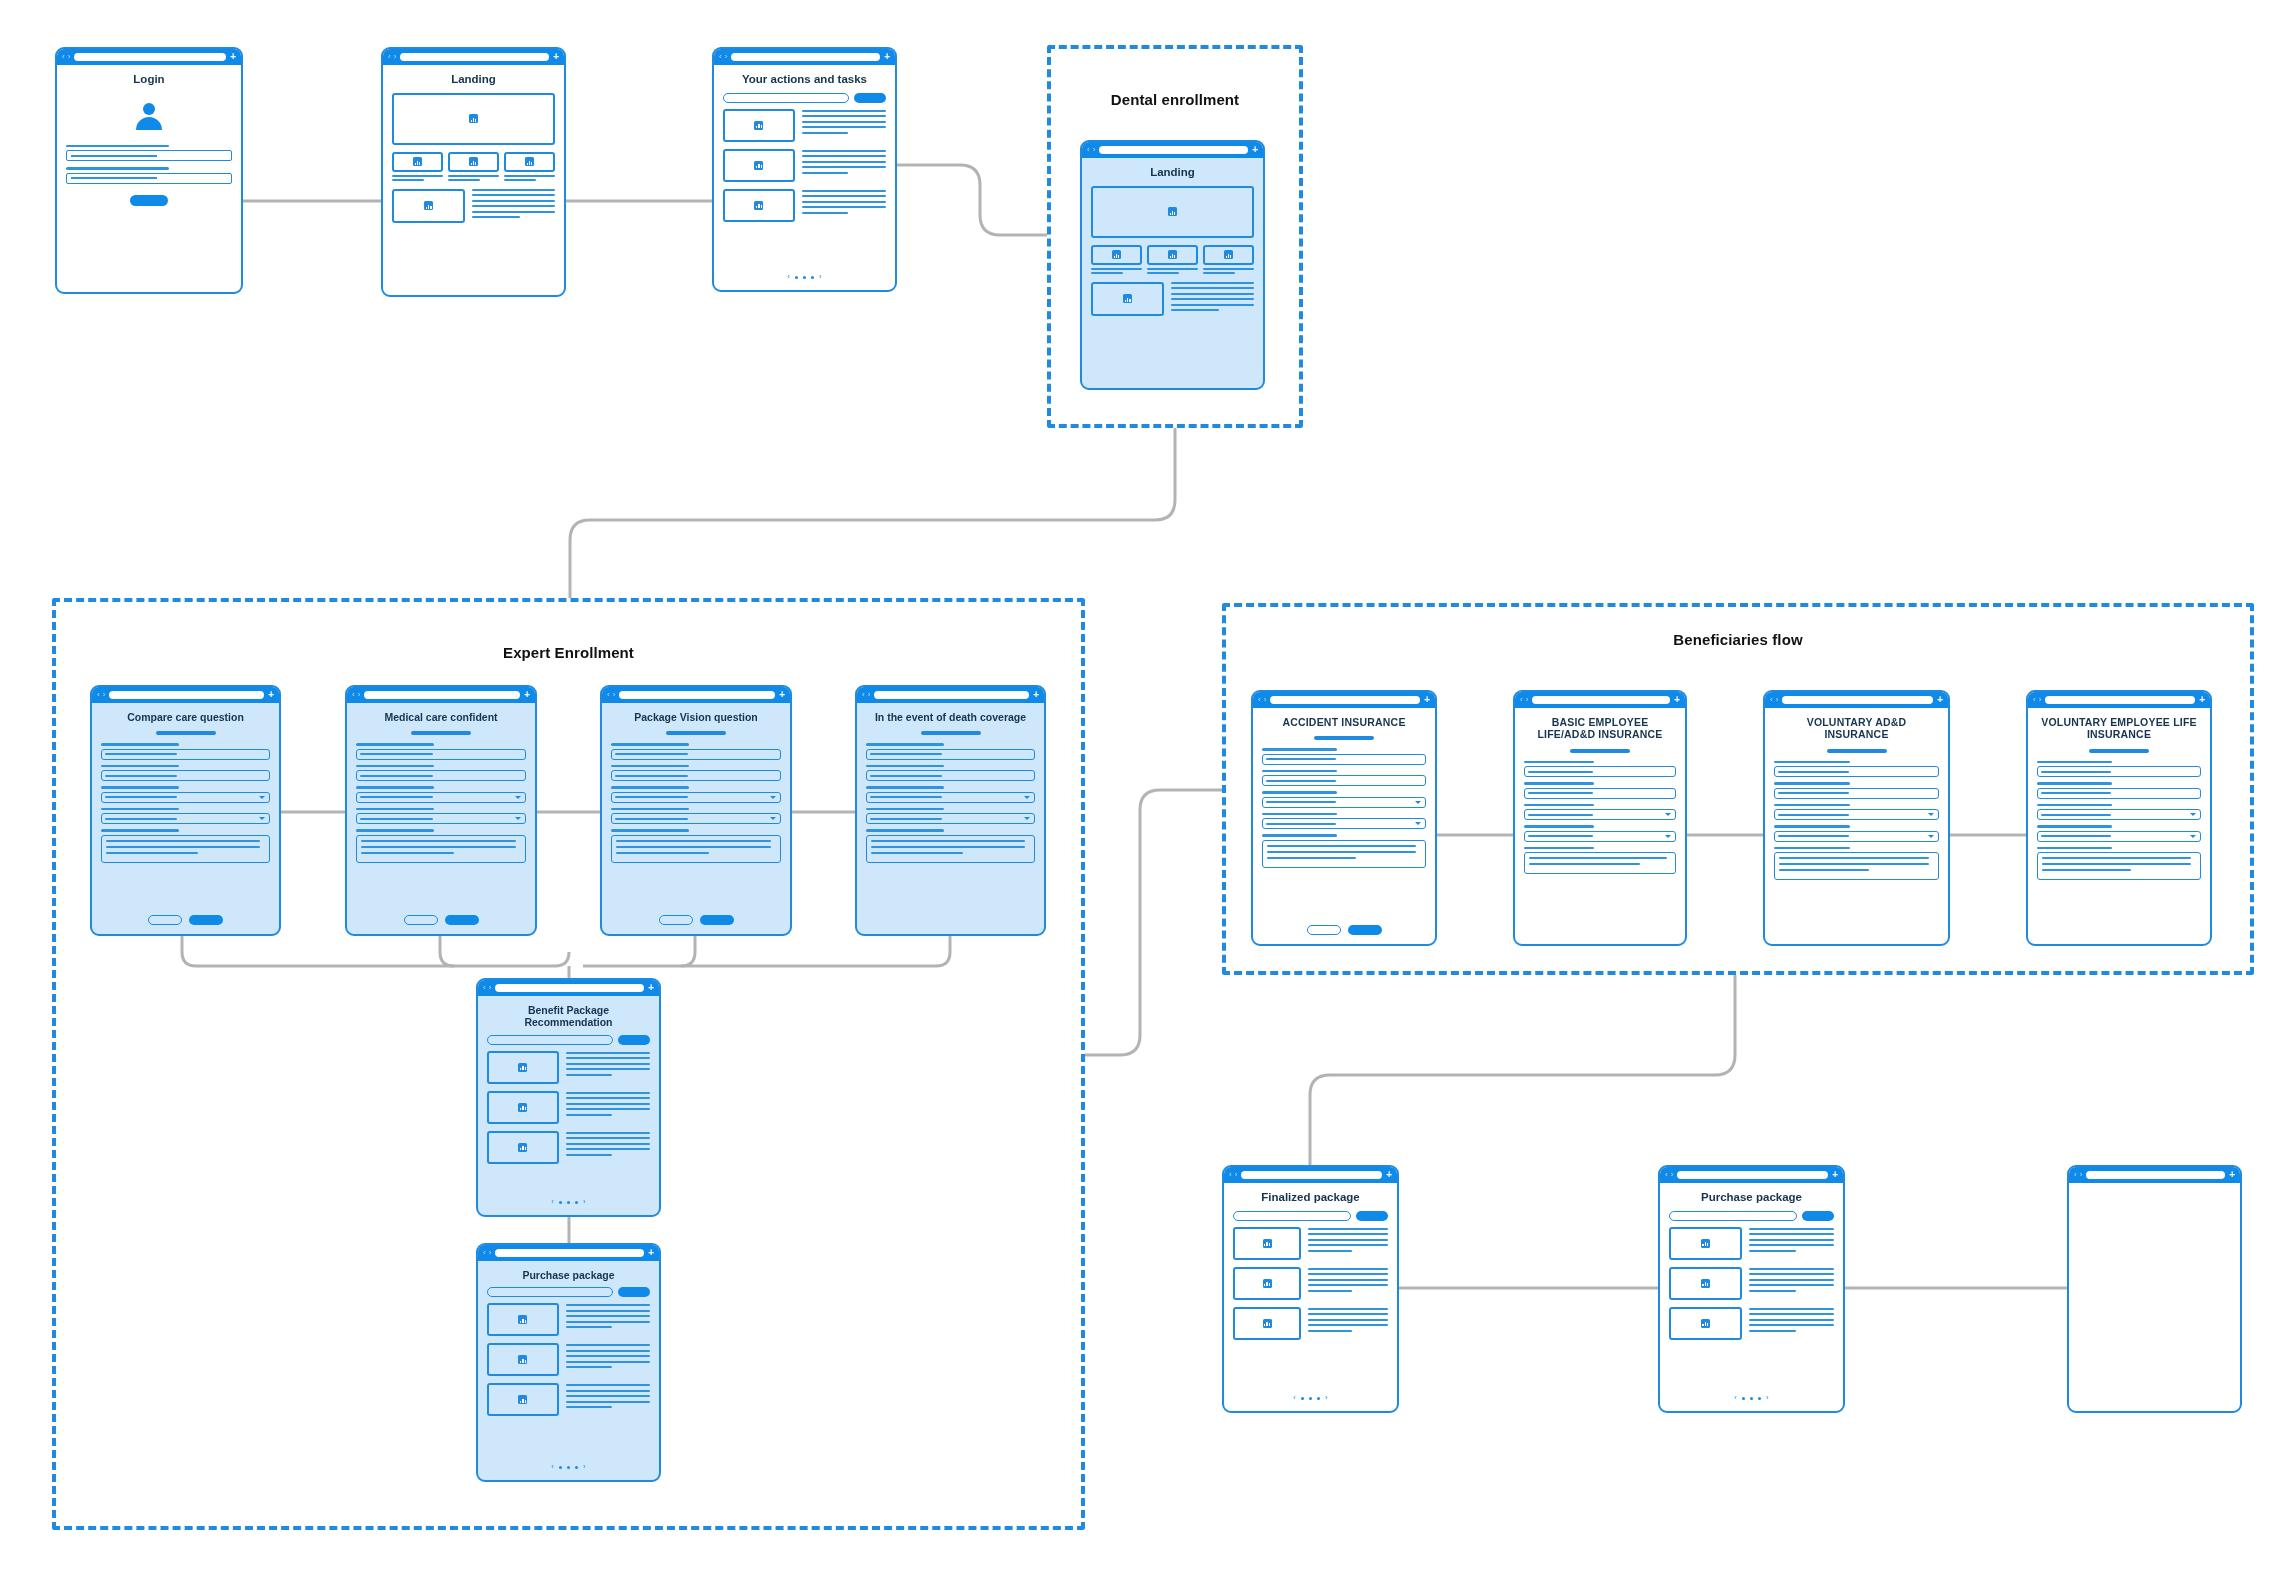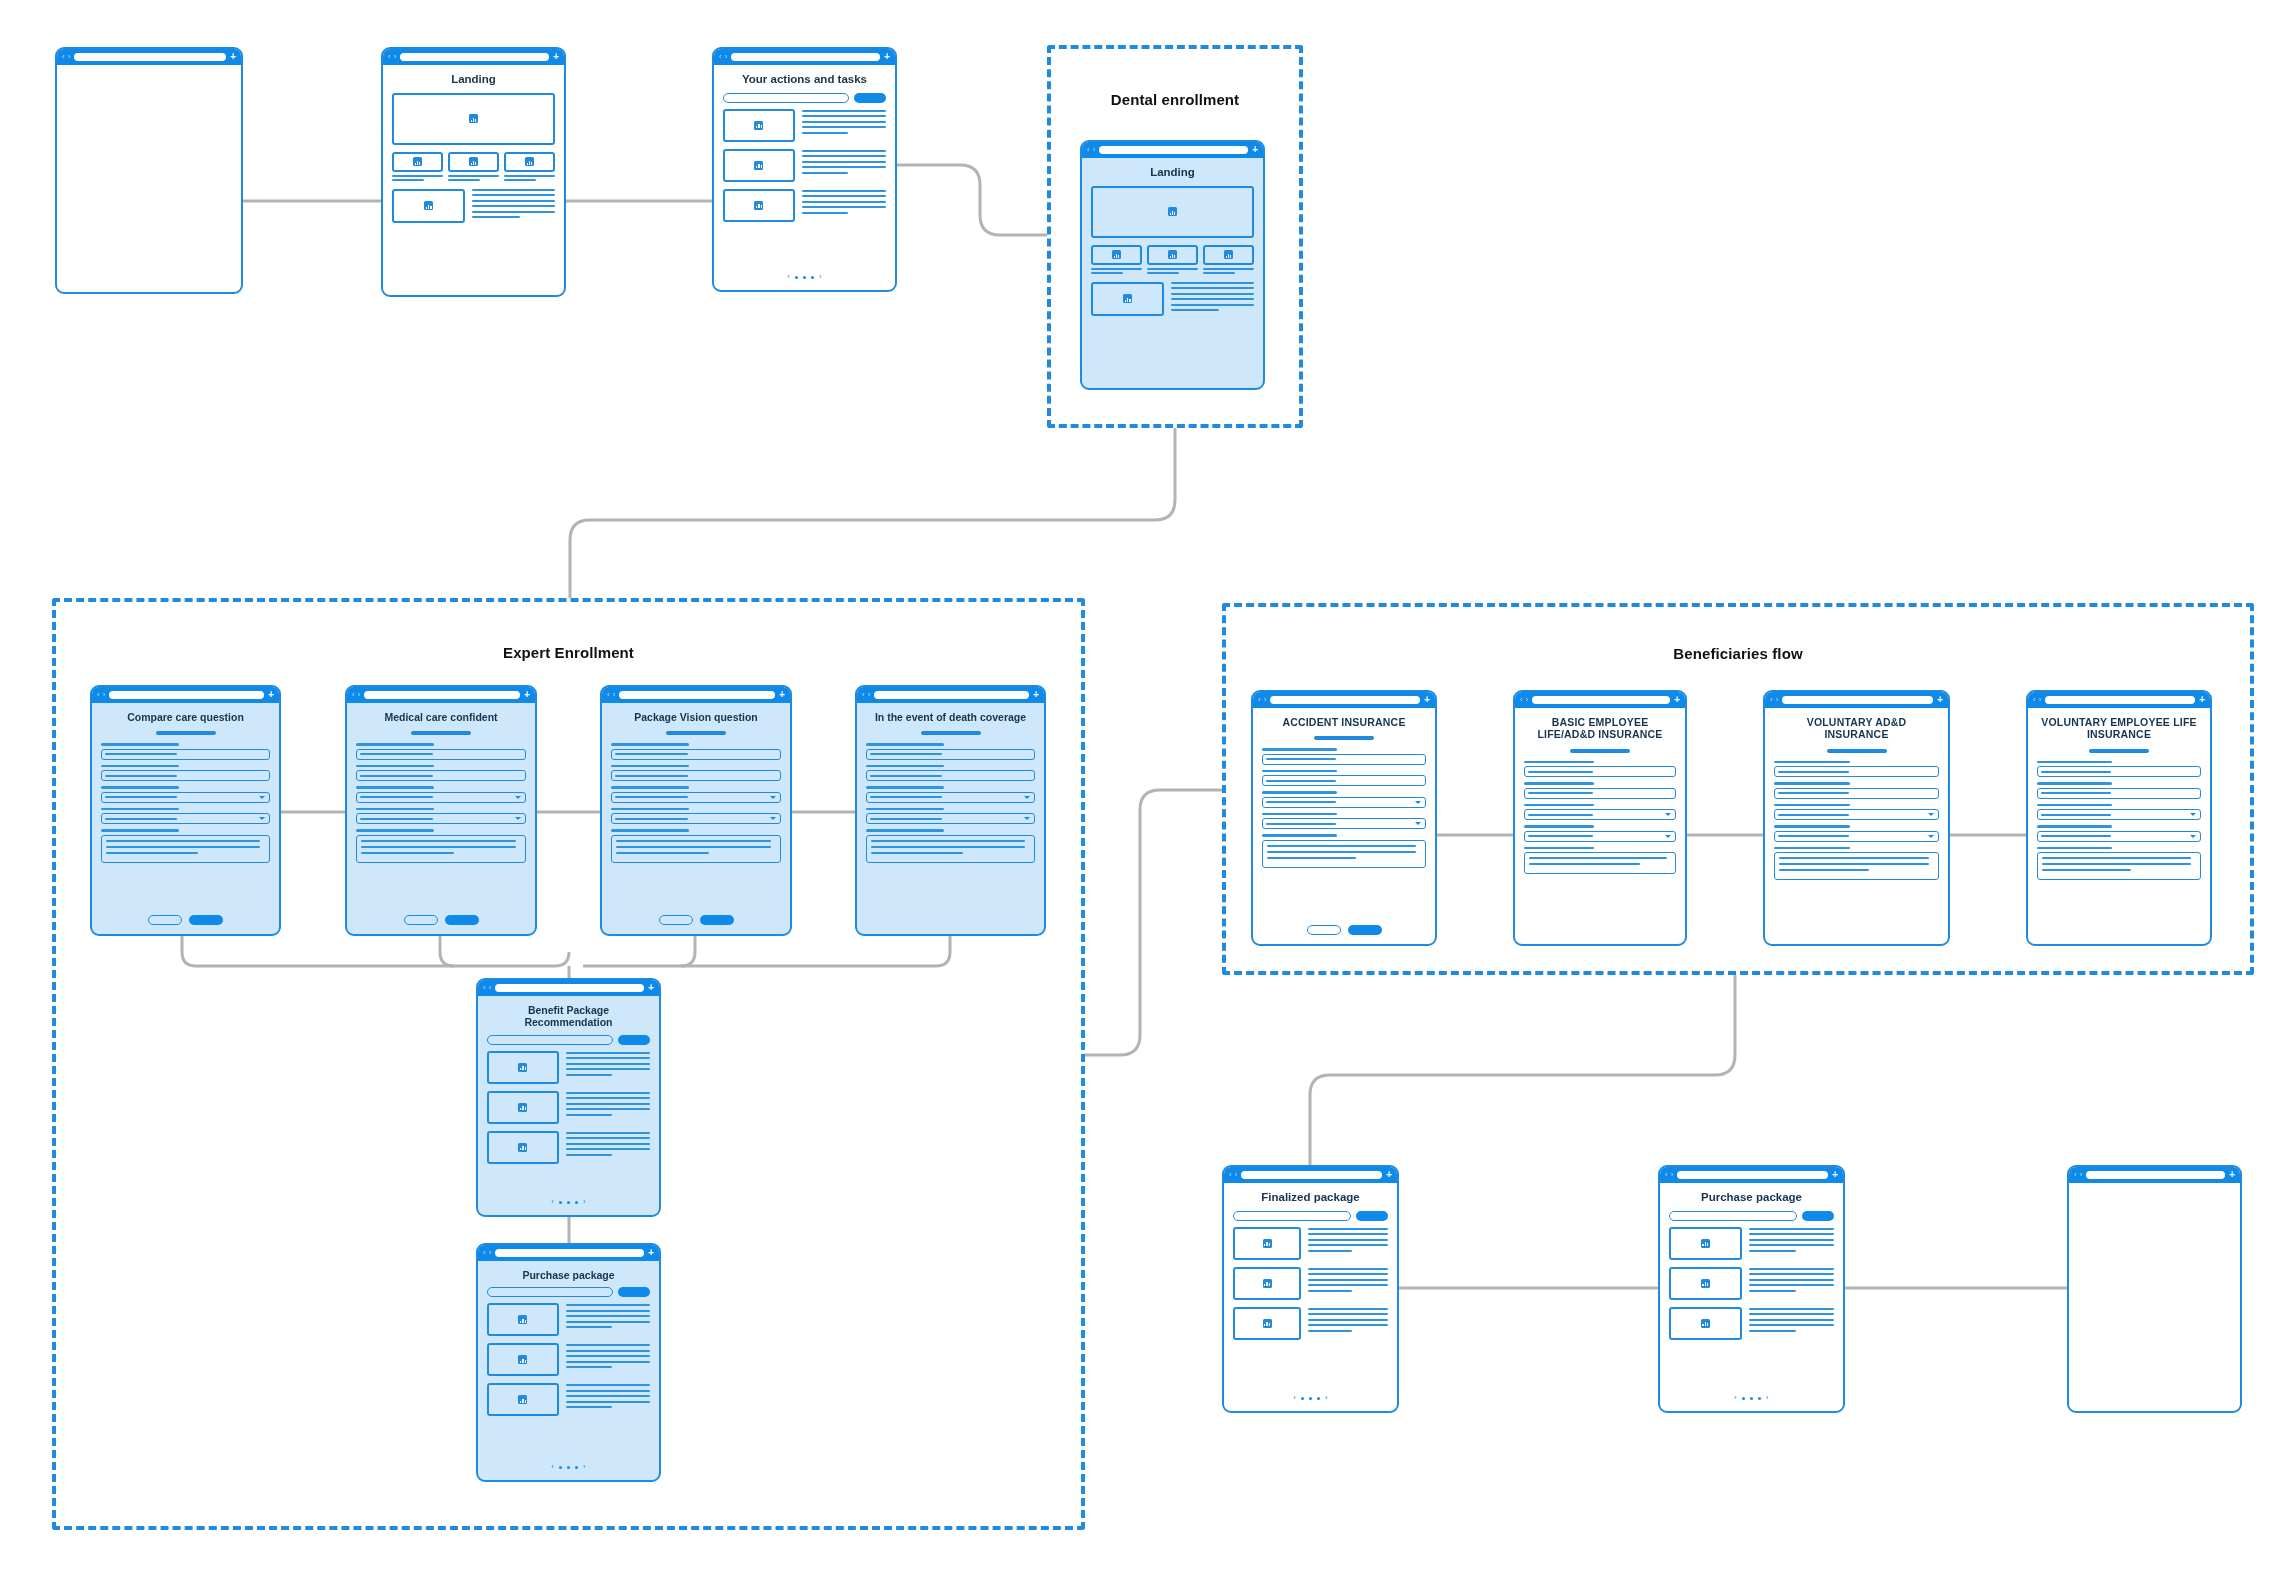--- a/index.html
+++ b/index.html
@@ -205,31 +205,51 @@
 
   <div class="group" style="left:1047px; top:45px; width:256px; height:383px;">
     <div class="group-title" style="top:42px;">Dental enrollment</div>
   </div>
 
   <div class="group" style="left:52px; top:598px; width:1033px; height:932px;">
     <div class="group-title" style="top:42px;">Expert Enrollment</div>
   </div>
 
   <div class="group" style="left:1222px; top:603px; width:1032px; height:372px;">
-    <div class="group-title" style="top:38px;">Beneficiaries flow</div>
+    <div class="group-title" style="top:24px;">Beneficiaries flow</div>
   </div>
 
   <div class="card" style="left:55px; top:47px; width:188px; height:247px;">
     <div class="chrome">
       <span class="navs">
         <span>‹</span>
           <span>›</span>
       </span>
       <span class="urlbar"></span>
       <span class="plus">+</span>
+    </div>
+    <div class="body">
+      <div class="title t-sm">Login</div>
+      <div class="avatar">
+        <span class="head"></span>
+          <span class="shoulders"></span>
+      </div>
+      <div class="login-field">
+        <div class="cap"></div>
+          <div class="inp">
+            <span class="v"></span>
+          </div>
+      </div>
+      <div class="login-field">
+        <div class="cap"></div>
+          <div class="inp">
+            <span class="v"></span>
+          </div>
+      </div>
+      <div class="login-btn"></div>
     </div>
   </div>
 
   <div class="card" style="left:381px; top:47px; width:185px; height:250px;">
     <div class="chrome">
       <span class="navs">
         <span>‹</span>
           <span>›</span>
       </span>
       <span class="urlbar"></span>

